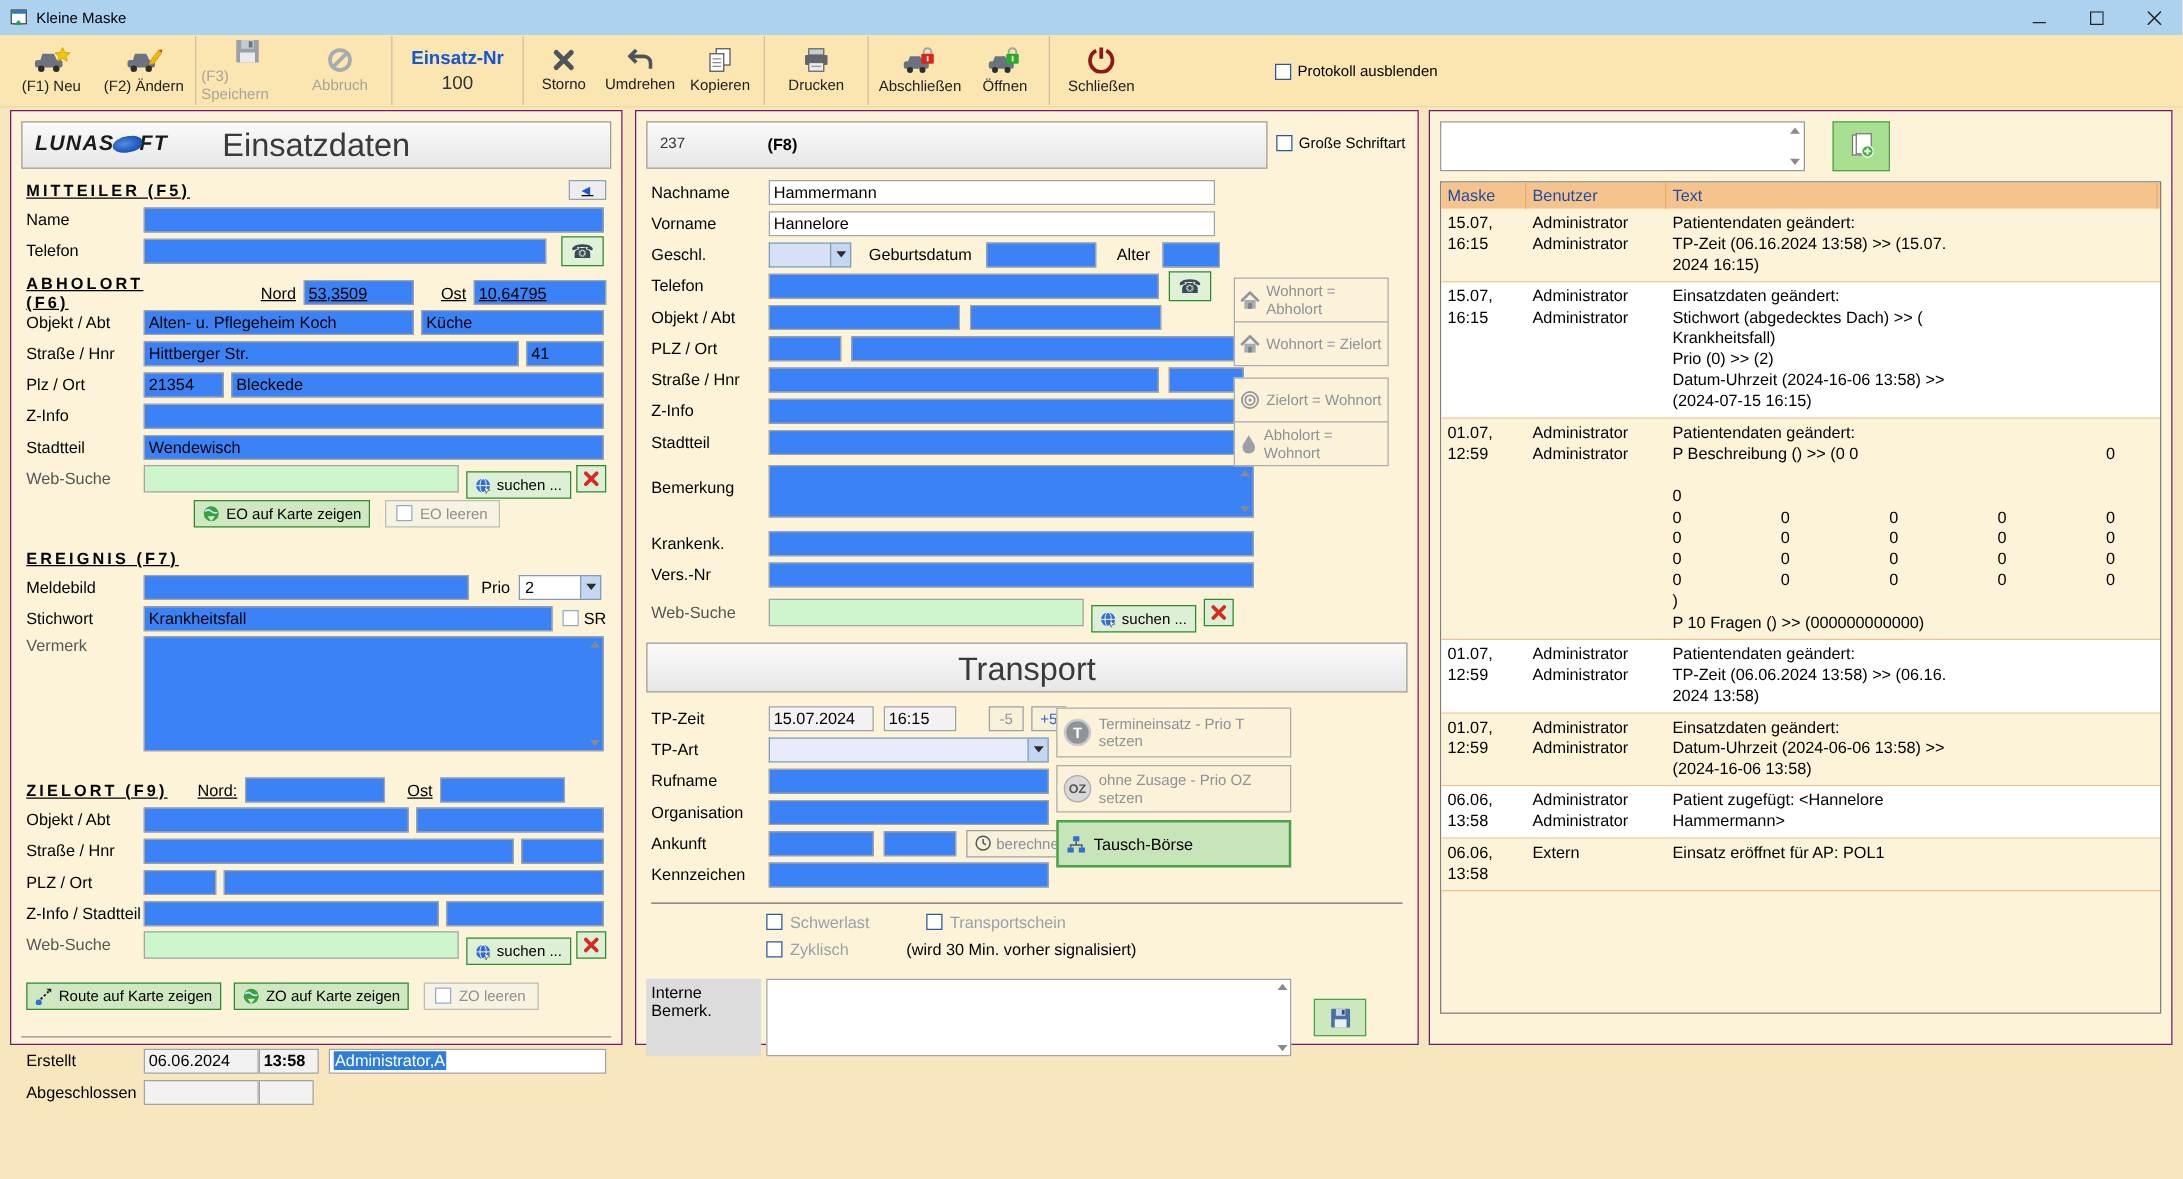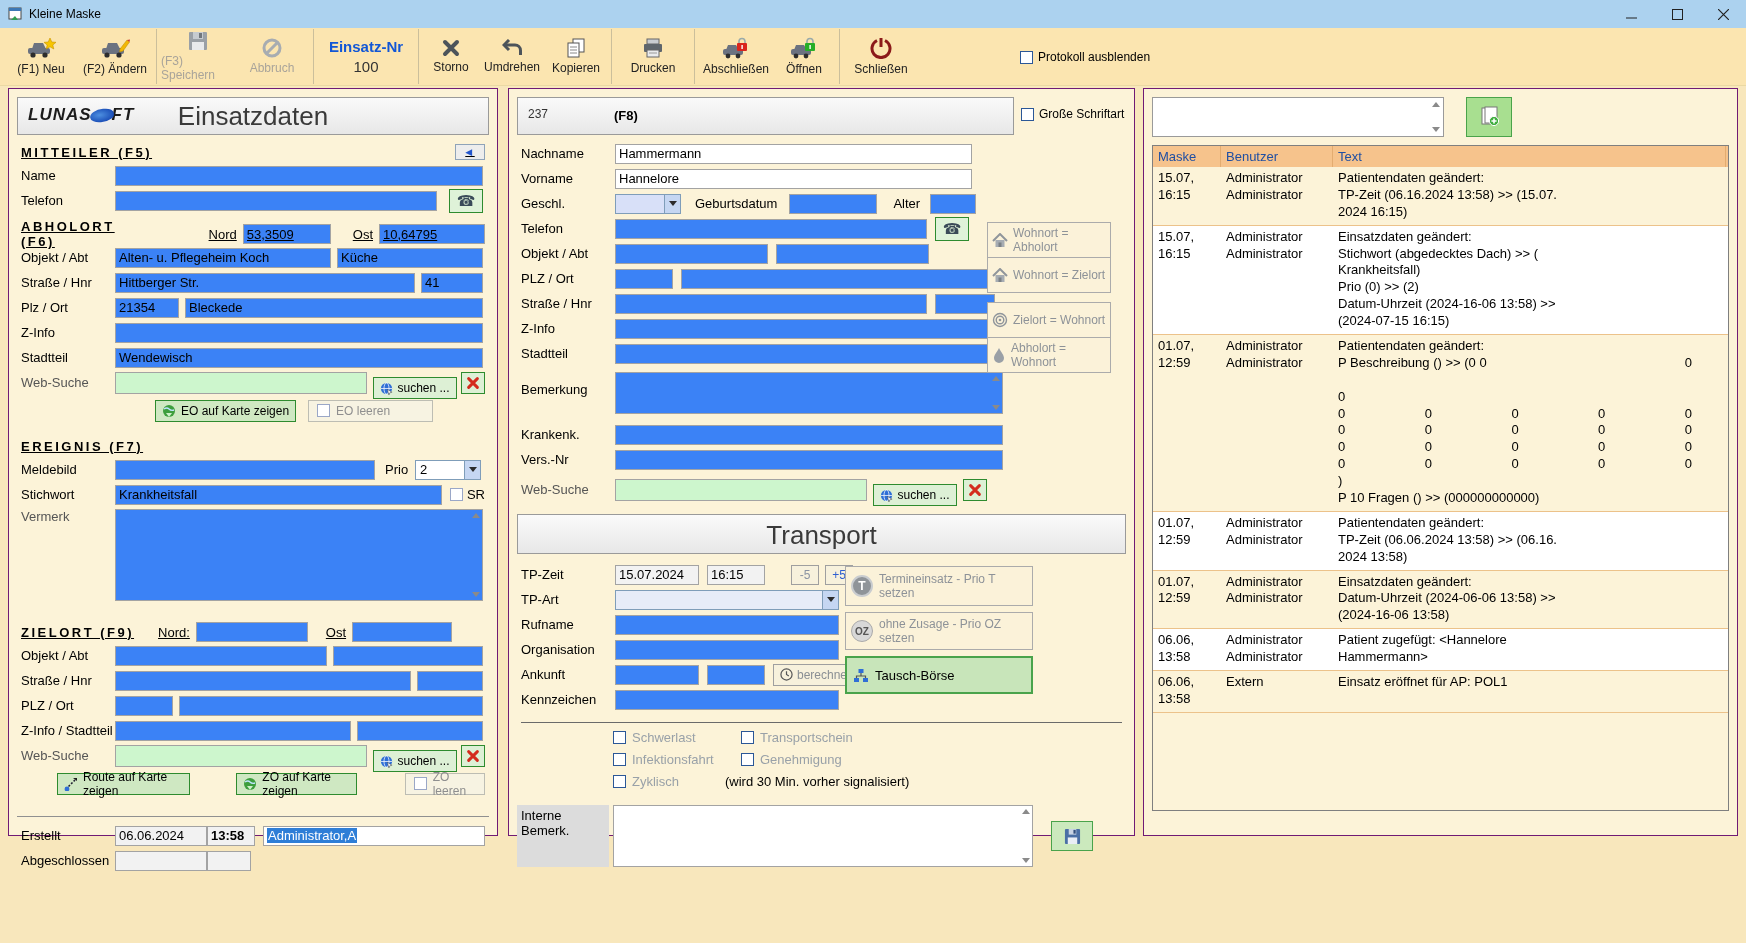--- a/index.html
+++ b/index.html
@@ -366,21 +366,21 @@
     <span class="btn-map">
       <span>
           <svg width="14" height="14" viewBox="0 0 14 14">
             <circle cx="7" cy="7" r="6" fill="#3D9E3D"></circle>
             <path d="M2 5 Q5 3 7 5 T12 6" stroke="#BFE4FF" stroke-width="1.4" fill="none"></path>
             <path d="M7 13 L4 9 H10 Z" fill="#CFF0C8"></path>
           </svg>
         </span>
       <span>EO auf Karte zeigen</span>
     </span>
-    <span class="chkbtn" style="margin-left:12px; width:125px">
+    <span class="chkbtn" style="margin-left:12px; width:92px">
       <span class="cbx2"></span>
         <span>EO leeren</span>
     </span>
   </div>
 
   <div class="slbl" style="margin-top:16px;">
       <span>EREIGNIS (F7)</span>
     </div>
   <div class="fr">
       <span class="fl">Meldebild</span>
@@ -450,21 +450,21 @@
       <span>suchen ...</span>
     </span>
     <span class="btn-x" style="margin-left:4px">
         <span>
           <svg width="14" height="14" viewBox="0 0 16 16">
             <path d="M3 3 L13 13 M13 3 L3 13" stroke="#D42B1E" stroke-width="3.4" stroke-linecap="round"></path>
           </svg>
         </span>
       </span>
   </div>
-  <div class="fr" style="margin-top:7px;gap:36px;">
+  <div class="fr" style="margin-top:20px;">
     <span style="width:0px"></span>
     <span class="btn-map">
       <span>
           <svg width="14" height="14" viewBox="0 0 14 14">
             <path d="M2 12 L11 3" stroke="#223" stroke-width="1.6" stroke-dasharray="2 1.6"></path>
             <path d="M9 1 L13 1 L13 4 Z" fill="#1b1b1b"></path>
             <circle cx="3" cy="12" r="2.4" fill="#2F6FD6"></circle>
           </svg>
         </span>
       <span>Route auf Karte zeigen</span>
@@ -719,30 +719,20 @@
     <span class="pair">
         <span class="cbx"></span>
         <span>Schwerlast</span>
       </span>
     <span class="pair">
         <span class="cbx"></span>
         <span>Transportschein</span>
       </span>
   </div>
   <div class="cbr">
-    <span class="pair">
-        <span class="cbx"></span>
-        <span>Infektionsfahrt</span>
-      </span>
-    <span class="pair">
-        <span class="cbx"></span>
-        <span>Genehmigung</span>
-      </span>
-  </div>
-  <div class="cbr">
     <span class="pair" style="width:106px">
         <span class="cbx"></span>
         <span>Zyklisch</span>
       </span>
     <span style="color:#000">(wird 30 Min. vorher signalisiert)</span>
   </div>
 
   <div class="interne">
     <span class="int-lbl">Interne Bemerk.</span>
     <span class="ta-wrap" style="width:420px; height:62px; margin-left:4px;">

